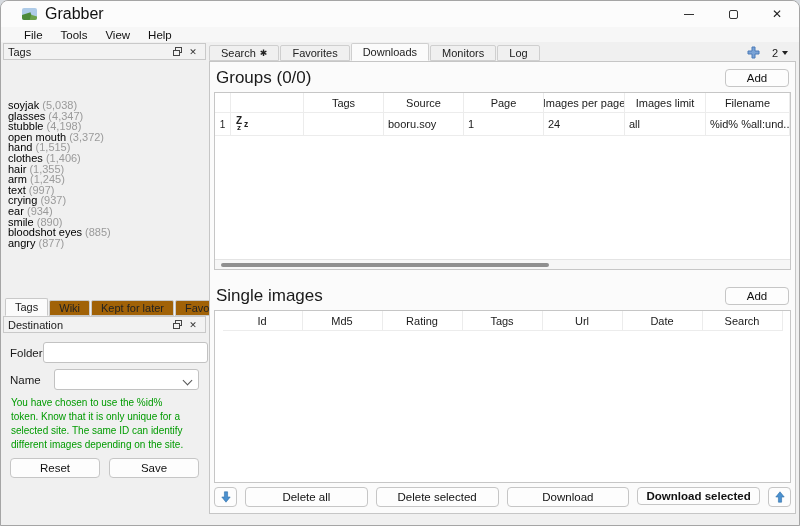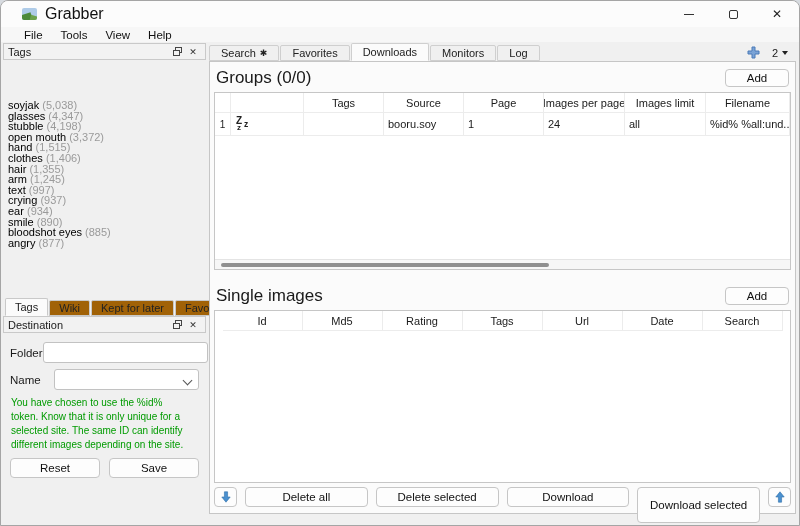--- a/index.html
+++ b/index.html
@@ -341,21 +341,21 @@
           <button class="btn arrow-btn">
             <svg width="10" height="12" viewBox="0 0 10 12">
                 <path d="M5 11.2 L0.8 6 H3.4 V0.8 H6.6 V6 H9.2 Z" fill="#4a90cf" stroke="#2f6ea8" stroke-width="0.6"></path>
               </svg>
           </button>
           <span style="display:flex;flex:1;gap:8px;">
 
           <button class="btn action-btn" style="flex:1;height:20px;">Delete all</button>
               <button class="btn action-btn" style="flex:1;height:20px;">Delete selected</button>
               <button class="btn action-btn" style="flex:1;height:20px;">Download</button>
-              <button class="btn action-btn" style="flex:1;height:36px;">Download selected</button>
+              <button class="btn action-btn" style="flex:1;height:18px;font-weight:bold;">Download selected</button>
             </span>
           <button class="btn arrow-btn">
             <svg width="10" height="12" viewBox="0 0 10 12">
                 <path d="M5 0.8 L9.2 6 H6.6 V11.2 H3.4 V6 H0.8 Z" fill="#4a90cf" stroke="#2f6ea8" stroke-width="0.6"></path>
               </svg>
           </button>
         </div>
 
       </div>
     </div>

